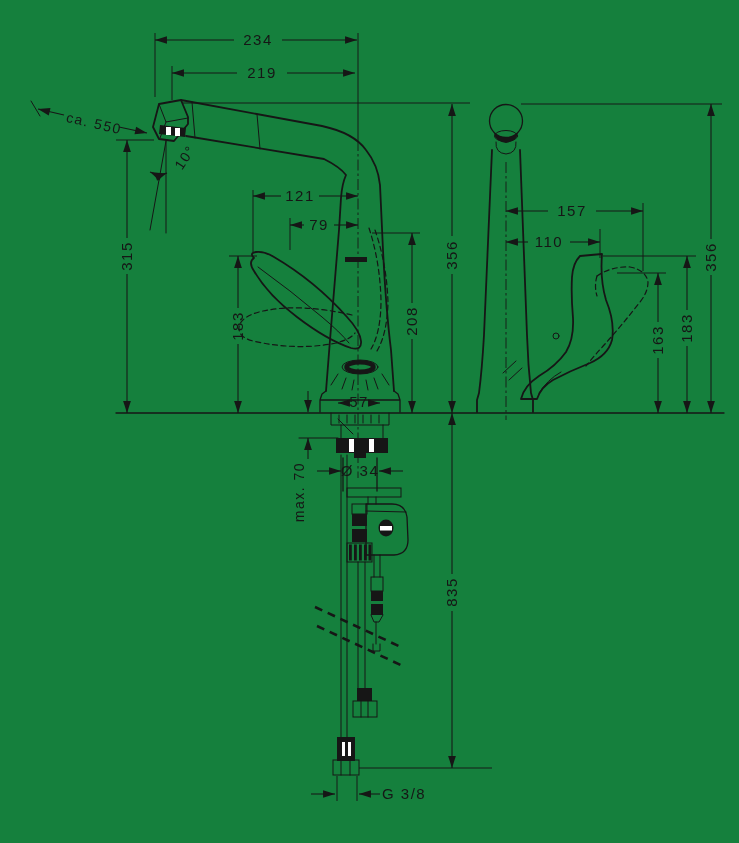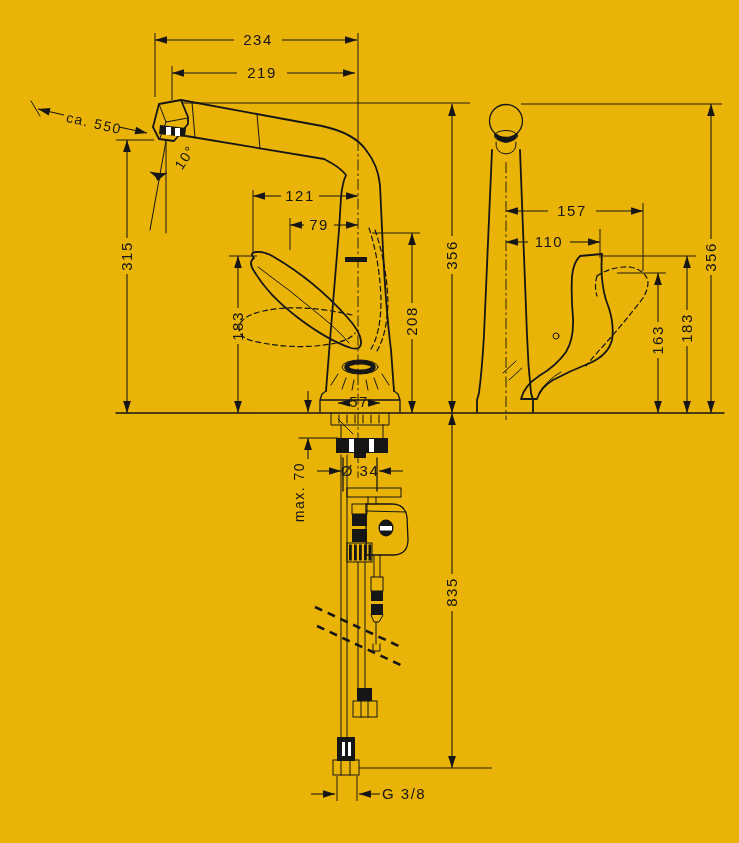--- a/index.html
+++ b/index.html
@@ -1,16 +1,16 @@
 <!DOCTYPE html>
 <html><head>
 <meta charset="utf-8">
 <style>
   html,body{margin:0;padding:0;background:#fff;}
-  #canvas{position:relative;width:739px;height:843px;background:#eab308;overflow:hidden;}
+  #canvas{position:relative;width:739px;height:843px;background:#15803d;overflow:hidden;}
   svg{display:block;}
   .ol  {fill:none;stroke:#161616;stroke-width:1.8;stroke-linejoin:round;stroke-linecap:round;}
   .ol2 {fill:none;stroke:#161616;stroke-width:1.3;stroke-linejoin:round;stroke-linecap:round;}
   .thin{fill:none;stroke:#161616;stroke-width:1;stroke-linecap:round;}
   .dim {fill:none;stroke:#161616;stroke-width:1.05;}
   .ext {fill:none;stroke:#161616;stroke-width:0.95;}
   .dsh {fill:none;stroke:#161616;stroke-width:1.2;stroke-dasharray:5 3.5;stroke-linecap:round;}
   .cl  {fill:none;stroke:#161616;stroke-width:0.9;stroke-dasharray:11 3 2.5 3;}
   .brk {fill:none;stroke:#161616;stroke-width:2.6;stroke-dasharray:8 6;}
   .blk {fill:#161616;stroke:none;}

